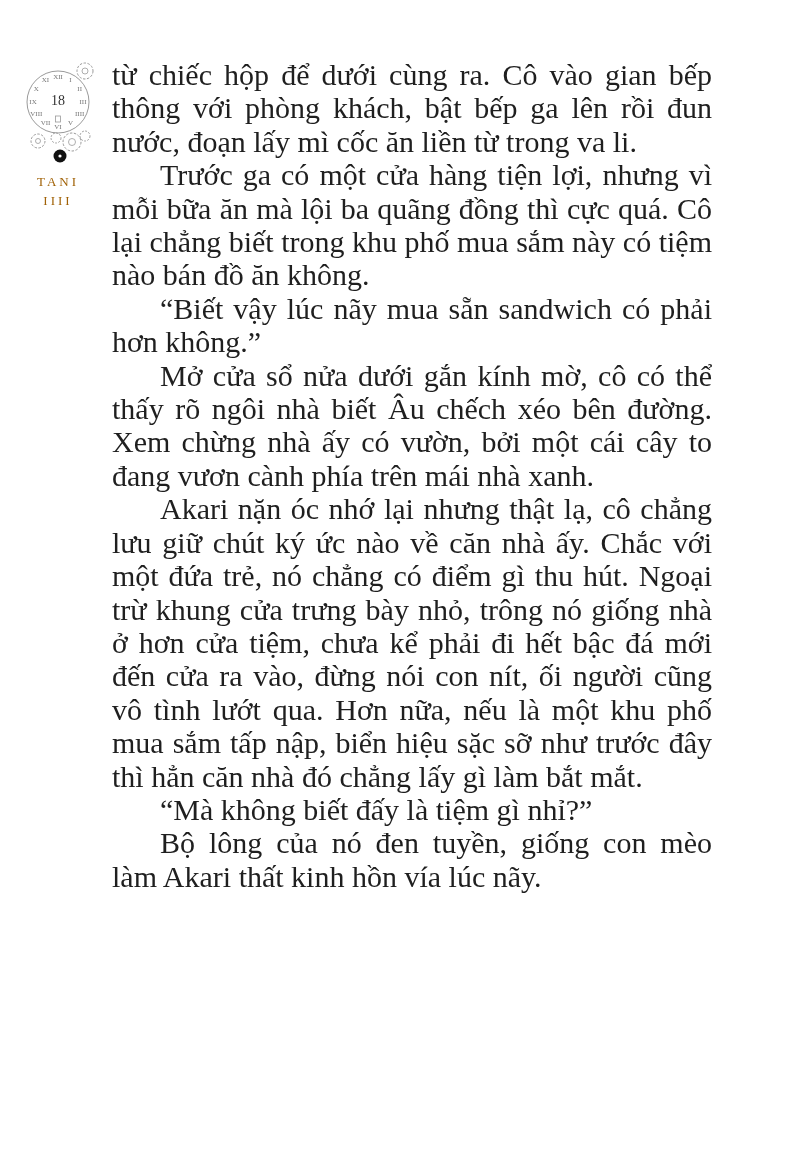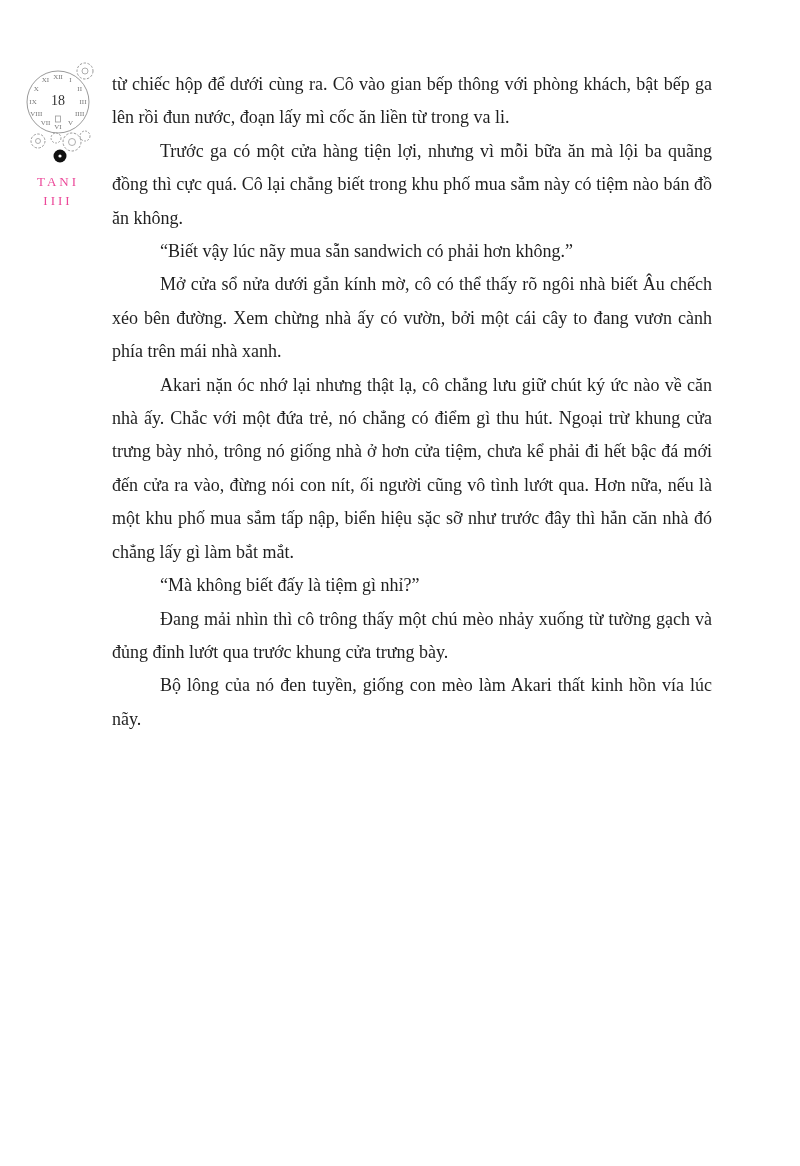--- a/index.html
+++ b/index.html
@@ -23,30 +23,30 @@
     text-align: center;
   }
   .emblem-svg {
     display: block;
     margin: 0 auto;
   }
   .author {
     margin-top: 4px;
     font-size: 13px;
     letter-spacing: 3px;
-    color: #ec4899;
+    color: #a16207;
     line-height: 19px;
     font-family: "Liberation Serif", serif;
   }
   .text-block {
     position: absolute;
     left: 112px;
-    top: 68px;
+    top: 58px;
     width: 600px;
-    font-size: 18px;
+    font-size: 30px;
     line-height: 33.4px;
     color: #1f1f1f;
     text-align: justify;
   }
   .text-block p {
     margin: 0;
     padding: 0;
   }
   .text-block p.indent {
     text-indent: 48px;
@@ -108,17 +108,16 @@
     </div>
   </div>
 
   <div class="text-block">
       <p>từ chiếc hộp để dưới cùng ra. Cô vào gian bếp thông với phòng khách, bật bếp ga lên rồi đun nước, đoạn lấy mì cốc ăn liền từ trong va li.</p>
       <p class="indent">Trước ga có một cửa hàng tiện lợi, nhưng vì mỗi bữa ăn mà lội ba quãng đồng thì cực quá. Cô lại chẳng biết trong khu phố mua sắm này có tiệm nào bán đồ ăn không.</p>
       <p class="indent">“Biết vậy lúc nãy mua sẵn sandwich có phải hơn không.”</p>
       <p class="indent">Mở cửa sổ nửa dưới gắn kính mờ, cô có thể thấy rõ ngôi nhà biết Âu chếch xéo bên đường. Xem chừng nhà ấy có vườn, bởi một cái cây to đang vươn cành phía trên mái nhà xanh.</p>
       <p class="indent">Akari nặn óc nhớ lại nhưng thật lạ, cô chẳng lưu giữ chút ký ức nào về căn nhà ấy. Chắc với một đứa trẻ, nó chẳng có điểm gì thu hút. Ngoại trừ khung cửa trưng bày nhỏ, trông nó giống nhà ở hơn cửa tiệm, chưa kể phải đi hết bậc đá mới đến cửa ra vào, đừng nói con nít, ối người cũng vô tình lướt qua. Hơn nữa, nếu là một khu phố mua sắm tấp nập, biển hiệu sặc sỡ như trước đây thì hẳn căn nhà đó chẳng lấy gì làm bắt mắt.</p>
       <p class="indent">“Mà không biết đấy là tiệm gì nhỉ?”</p>
-      <p class="indent">Đang mải nhìn thì cô trông thấy một chú mèo nhảy xuống từ tường gạch và đủng đỉnh lướt qua trước khung cửa trưng bày.</p>
       <p class="indent">Bộ lông của nó đen tuyền, giống con mèo làm Akari thất kinh hồn vía lúc nãy.</p>
     </div>
 
 </div>
 
 </body></html>

